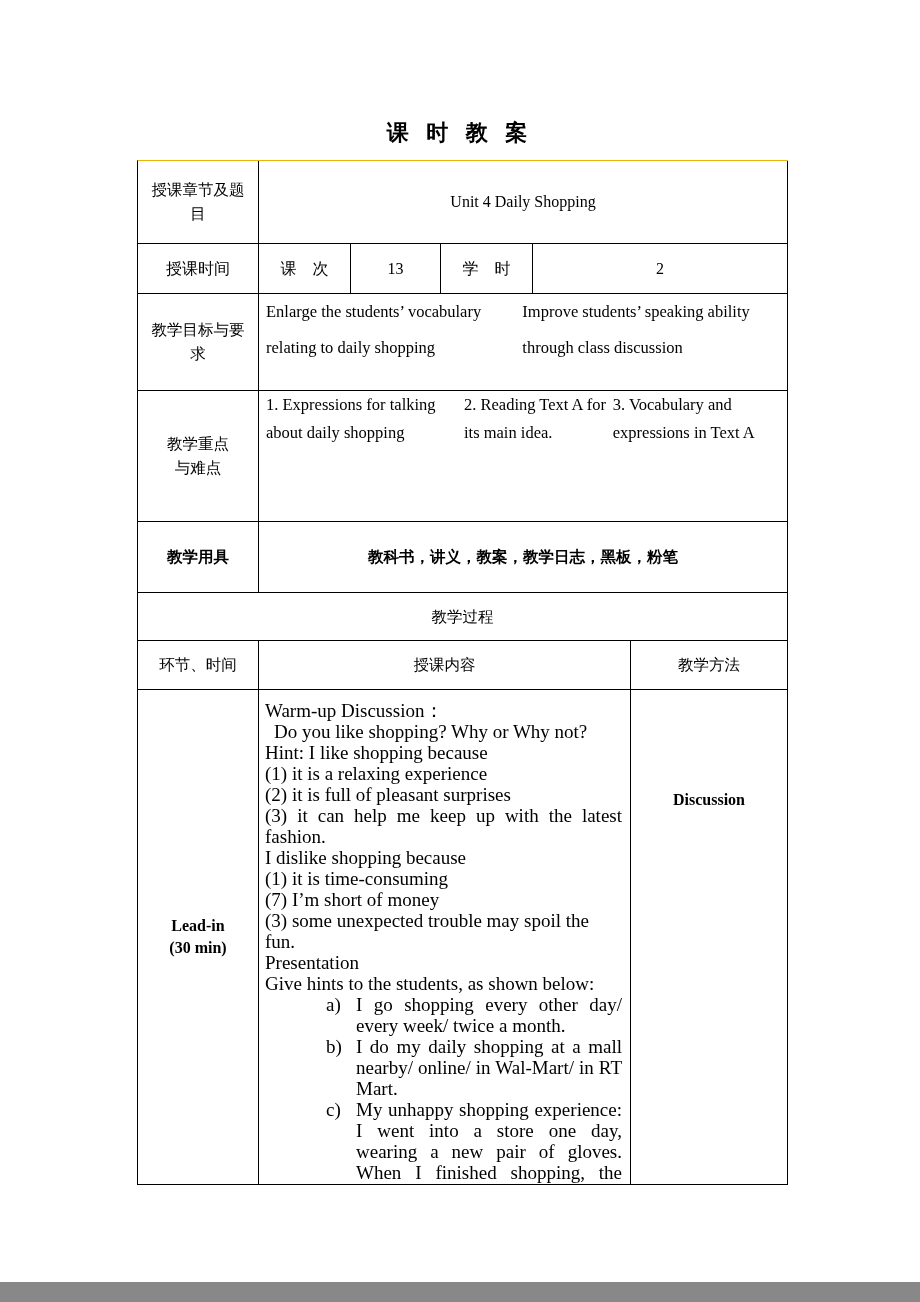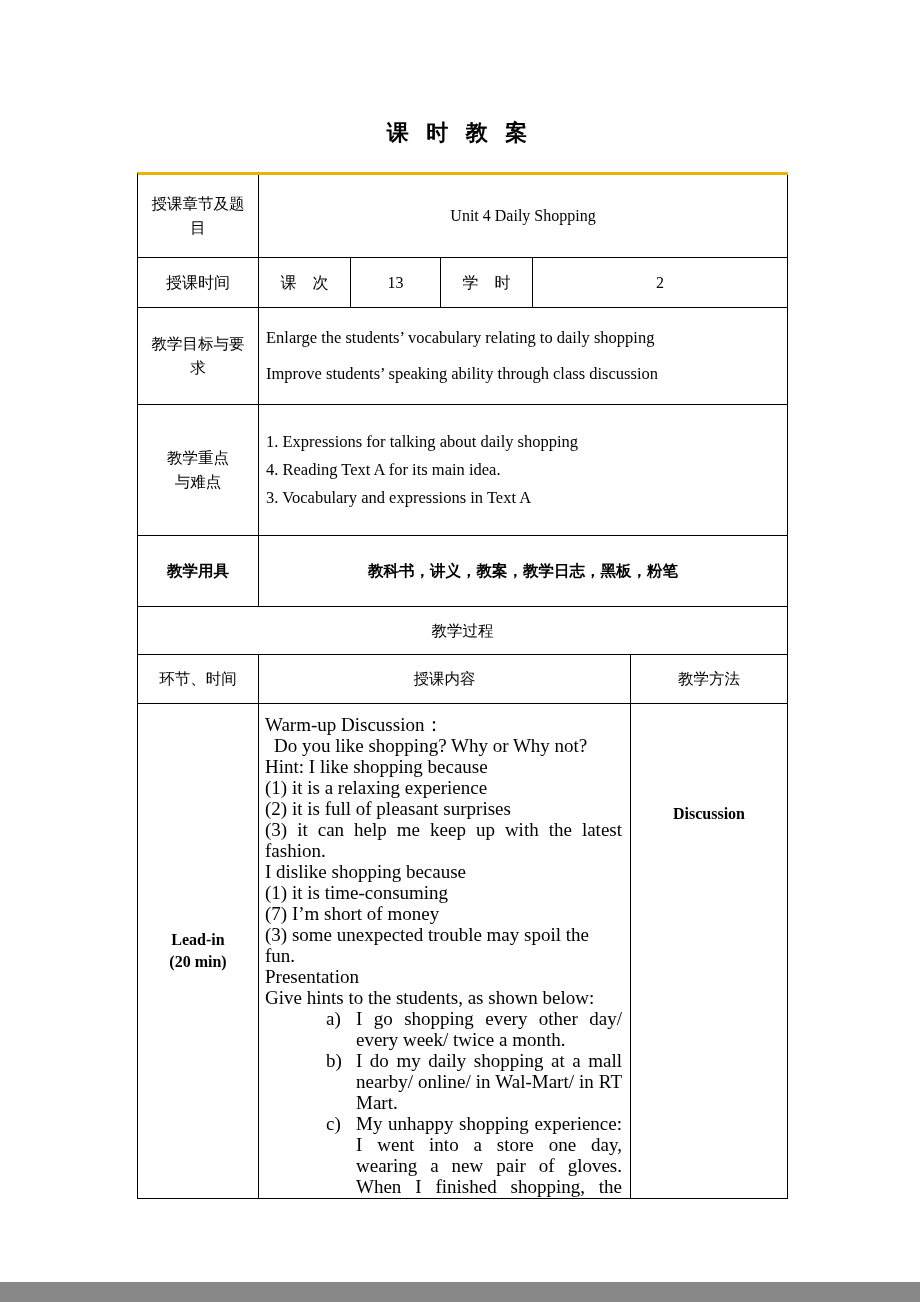--- a/index.html
+++ b/index.html
@@ -14,36 +14,36 @@
   .doc-title {
     position: absolute;
     top: 118px; left: 0; width: 100%;
     text-align: center;
     font-size: 22px; font-weight: bold;
     letter-spacing: 6px;
     white-space: pre;
   }
   .sheet {
     position: absolute;
-    left: 137px; top: 172px;
+    left: 137px; top: 160px;
     width: 651px;
-    border-top: 3px solid #eab308;
+    border-top: 1px solid #eab308;
     border-left: 1px solid #000;
     box-sizing: border-box;
   }
   .row { display: flex; width: 100%; }
   .cell {
     box-sizing: border-box;
     border-right: 1px solid #000;
     border-bottom: 1px solid #000;
     overflow: hidden;
   }
   
   .c-center { display:flex; align-items:center; justify-content:center; text-align:center; }
-  .v-center { display:flex; flex-direction:column; justify-content:center; }
+  .v-center { display:flex; flex-direction:row; justify-content:center; }
   .cjk { font-size: 15.5px; line-height: 24px; white-space: pre-line; }
   .col1 { width: 121px; flex: none; }
 
   
   .r1 { height: 83px; }
   .r2 { height: 50px; }
   .r3 { height: 97px; }
   .r4 { height: 131px; }
   .r5 { height: 71px; font-weight: bold; }
   .r6 { height: 48px; }
@@ -117,21 +117,21 @@
           <div class="obj-line">Enlarge the students’ vocabulary relating to daily shopping</div>
           <div class="obj-line">Improve students’ speaking ability through class discussion</div>
         </div>
     </div>
 
     <div class="row r4">
       <div class="cell col1 c-center cjk">教学重点
 与难点</div>
       <div class="cell w-last v-center eng" id="keypoints-lines">
           <div class="kp-line">1. Expressions for talking about daily shopping</div>
-          <div class="kp-line">4. Reading Text A for its main idea.</div>
+          <div class="kp-line">2. Reading Text A for its main idea.</div>
           <div class="kp-line">3. Vocabulary and expressions in Text A</div>
         </div>
     </div>
 
     <div class="row r5">
       <div class="cell col1 c-center cjk">教学用具</div>
       <div class="cell w-last c-center cjk">教科书，讲义，教案，教学日志，黑板，粉笔</div>
     </div>
 
     <div class="row r6">
@@ -139,21 +139,21 @@
     </div>
 
     <div class="row r7">
       <div class="cell col1 c-center cjk">环节、时间</div>
       <div class="cell w-content c-center cjk">授课内容</div>
       <div class="cell w-method c-center cjk">教学方法</div>
     </div>
 
     <div class="row r8">
       <div class="cell col1 c-center stage-cell">Lead-in
-(20 min)</div>
+(30 min)</div>
       <div class="cell w-content content-cell" id="content-lines">
           <div class="line">Warm-up Discussion：</div>
           <div class="line ind">Do you like shopping? Why or Why not?</div>
           <div class="line">Hint: I like shopping because</div>
           <div class="line">(1) it is a relaxing experience</div>
           <div class="line">(2) it is full of pleasant surprises</div>
           <div class="line j">(3) it can help me keep up with the latest</div>
           <div class="line">fashion.</div>
           <div class="line">I dislike shopping because</div>
           <div class="line">(1) it is time-consuming</div>

